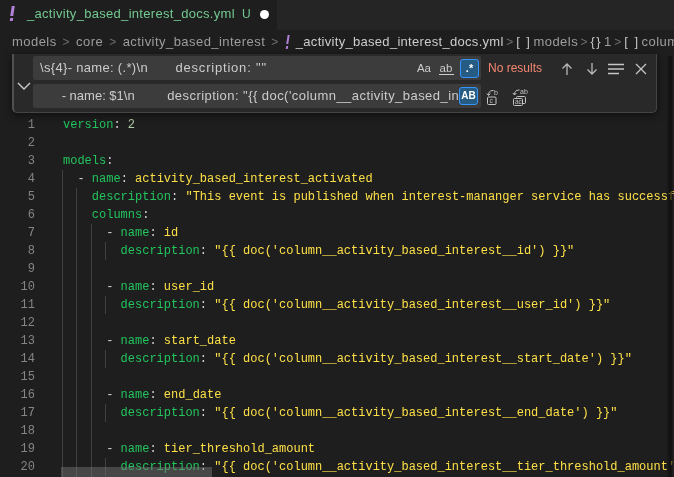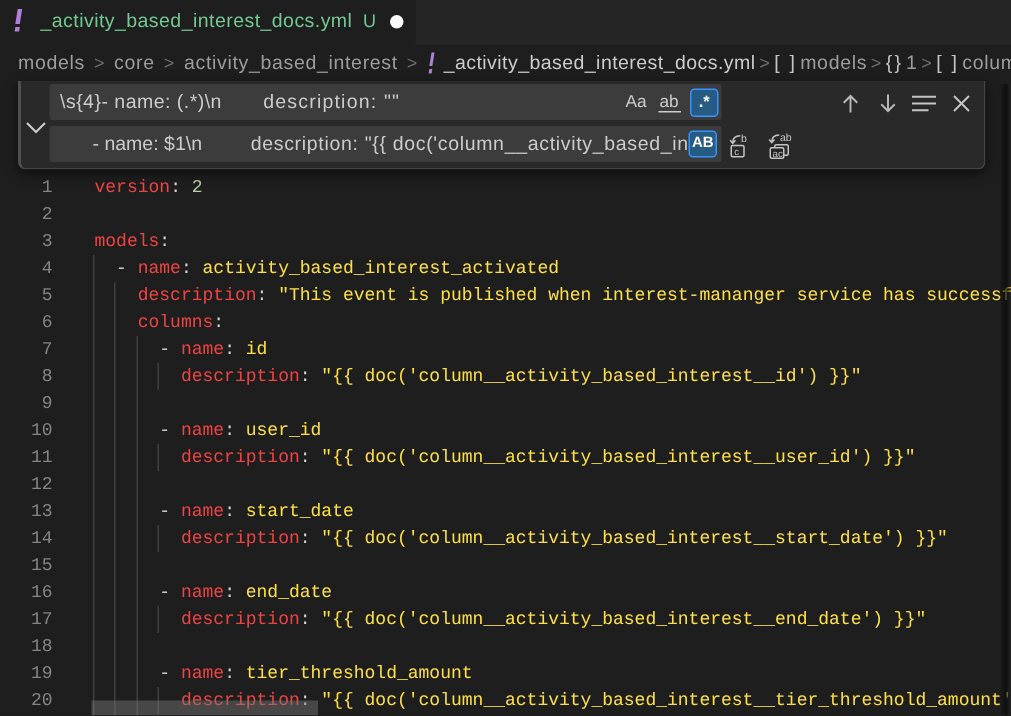--- a/index.html
+++ b/index.html
@@ -18,21 +18,21 @@
   
   #crumbs{left:12px;top:30px;width:662px;height:24px;line-height:24px;font-size:13px;letter-spacing:0.45px;color:#9d9d9d;white-space:nowrap;overflow:hidden;}
   .sep{color:#6e6e6e;padding:0 6px;font-size:12px;}
   .sep2{color:#6e6e6e;padding:0 2.5px;font-size:12px;}
   .cicon2{color:#c5c5c5;font-size:13px;letter-spacing:1px;margin-right:2px;}
   #crumbfile{color:#cccccc;}
   
   .guide{width:1px;background:#404040;}
   #gutter{left:0;top:116px;width:35px;text-align:right;font:12px/18px "Liberation Mono",monospace;color:#858585;white-space:pre;}
   #code{left:63px;top:116px;font:12px/18px "Liberation Mono",monospace;color:#d4d4d4;white-space:pre;}
-  #code .k{color:#ef4444;}
+  #code .k{color:#22c55e;}
   #code .s{color:#fde047;}
   #code .n{color:#b5cea8;}
   #hscroll{left:61px;top:467px;width:151px;height:10px;background:rgba(121,121,121,0.45);}
   
   #findw{left:12px;top:54px;width:642px;height:58px;background:#29292a;
          border:1px solid #454545;border-top:none;border-left:2px solid #505050;
          border-radius:0 0 5px 5px;box-shadow:0 2px 8px rgba(0,0,0,0.55);}
   .finput{background:#3c3c3c;border-radius:2px;overflow:hidden;}
   #fsearch{left:33px;top:56px;width:448px;height:24px;}
   #freplace{left:33px;top:84px;width:427px;height:24px;border-radius:2px 0 0 2px;}
@@ -126,20 +126,21 @@
       <div class="ftext"><span style="letter-spacing:0.32px;">\s{4}- name: (.*)\n       </span><span style="letter-spacing:0.8px;">description: ""</span></div>
     </div>
   <div class="abs finput" id="freplace">
       <div class="ftext">      - name: $1\n<span style="letter-spacing:0.45px;">        description: "{{ doc('column__activity_based_int</span></div>
     </div>
   <div class="abs" id="freplacebg"></div>
   <div class="abs" id="optAa">Aa</div>
   <div class="abs" id="optab">ab</div>
   <div class="abs" id="optabline"></div>
   <div class="abs" id="optre">.*</div>
+  <div class="abs" id="nores">No results</div>
   <div class="abs" id="ab">AB</div>
 
   <svg class="abs" style="left:560px;top:61px;" width="96" height="16">
     <path d="M7 14 L7 3 M2.5 7.5 L7 3 L11.5 7.5" stroke="#b8b8b8" stroke-width="1.3" fill="none"></path>
     <path d="M32 2 L32 13 M27.5 8.5 L32 13 L36.5 8.5" stroke="#b8b8b8" stroke-width="1.3" fill="none"></path>
     <path d="M48 3.5 H64 M48 8 H64 M48 12.5 H59" stroke="#c5c5c5" stroke-width="1.3" fill="none"></path>
     <path d="M76 3 L86 13 M86 3 L76 13" stroke="#c5c5c5" stroke-width="1.3" fill="none"></path>
   </svg>
 
   <svg class="abs" style="left:484px;top:88px;" width="52" height="18">

